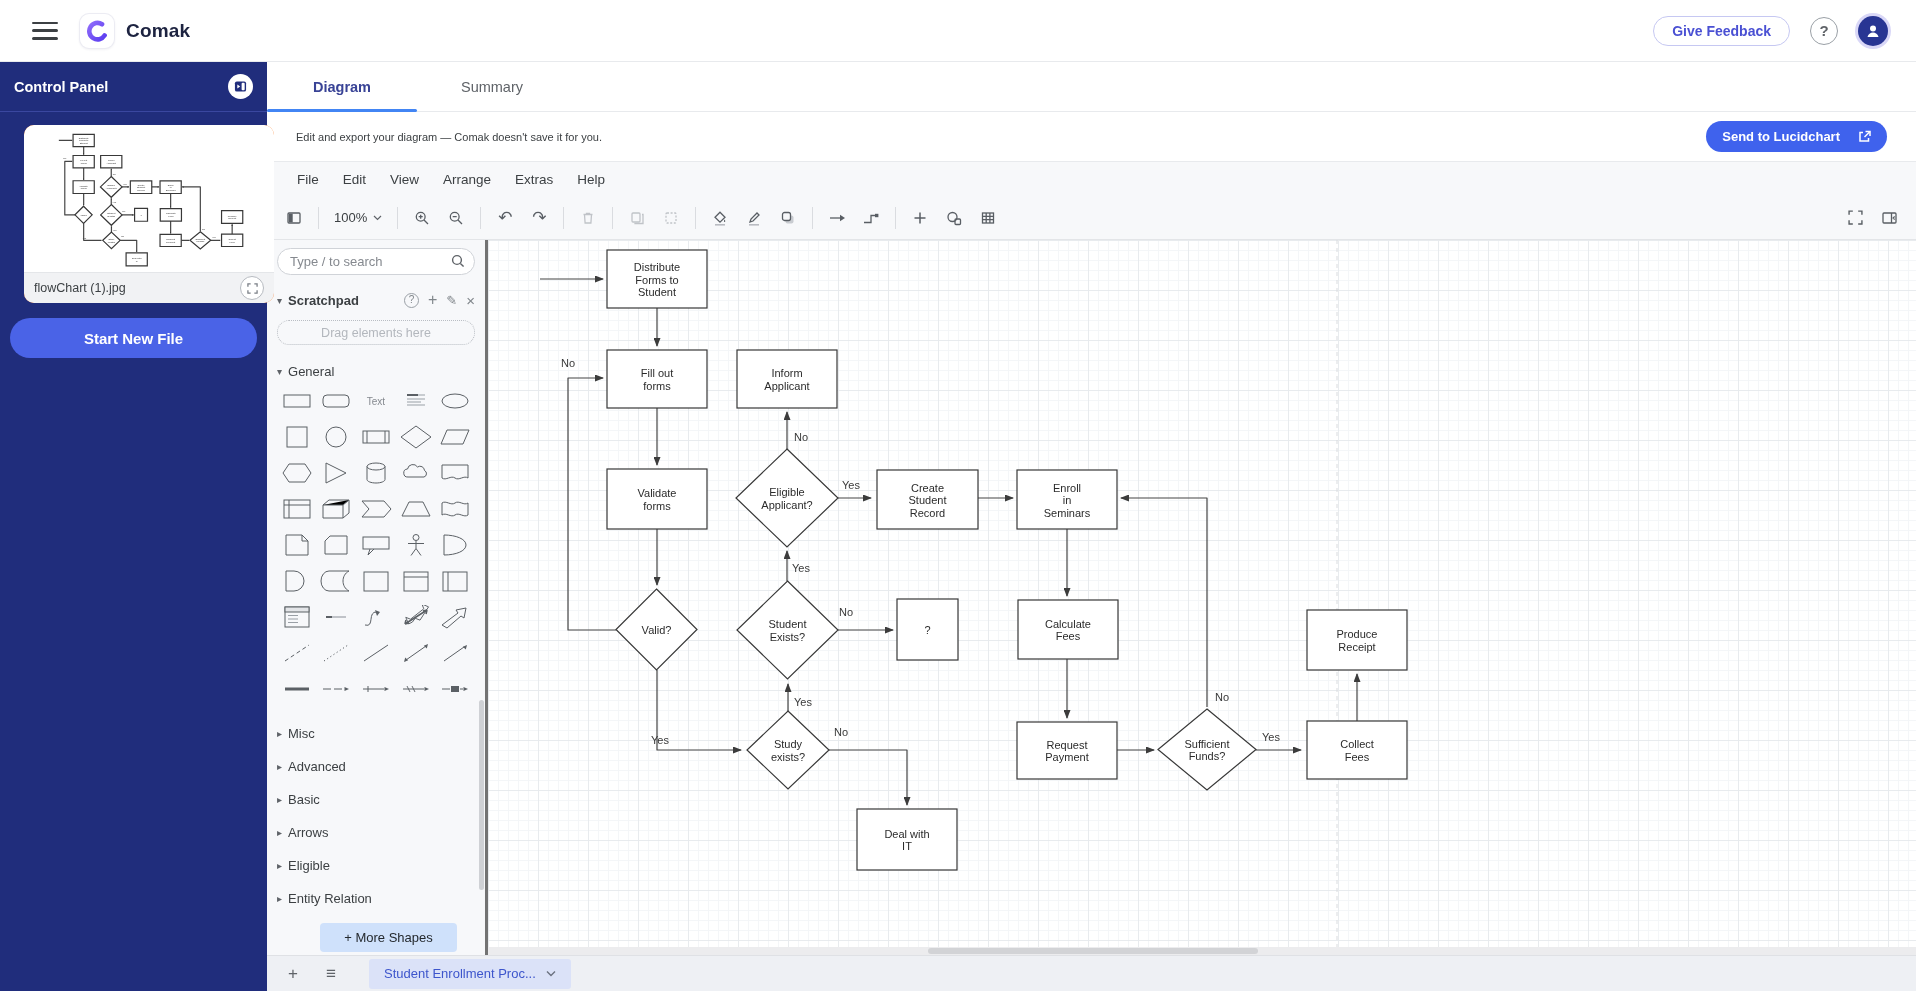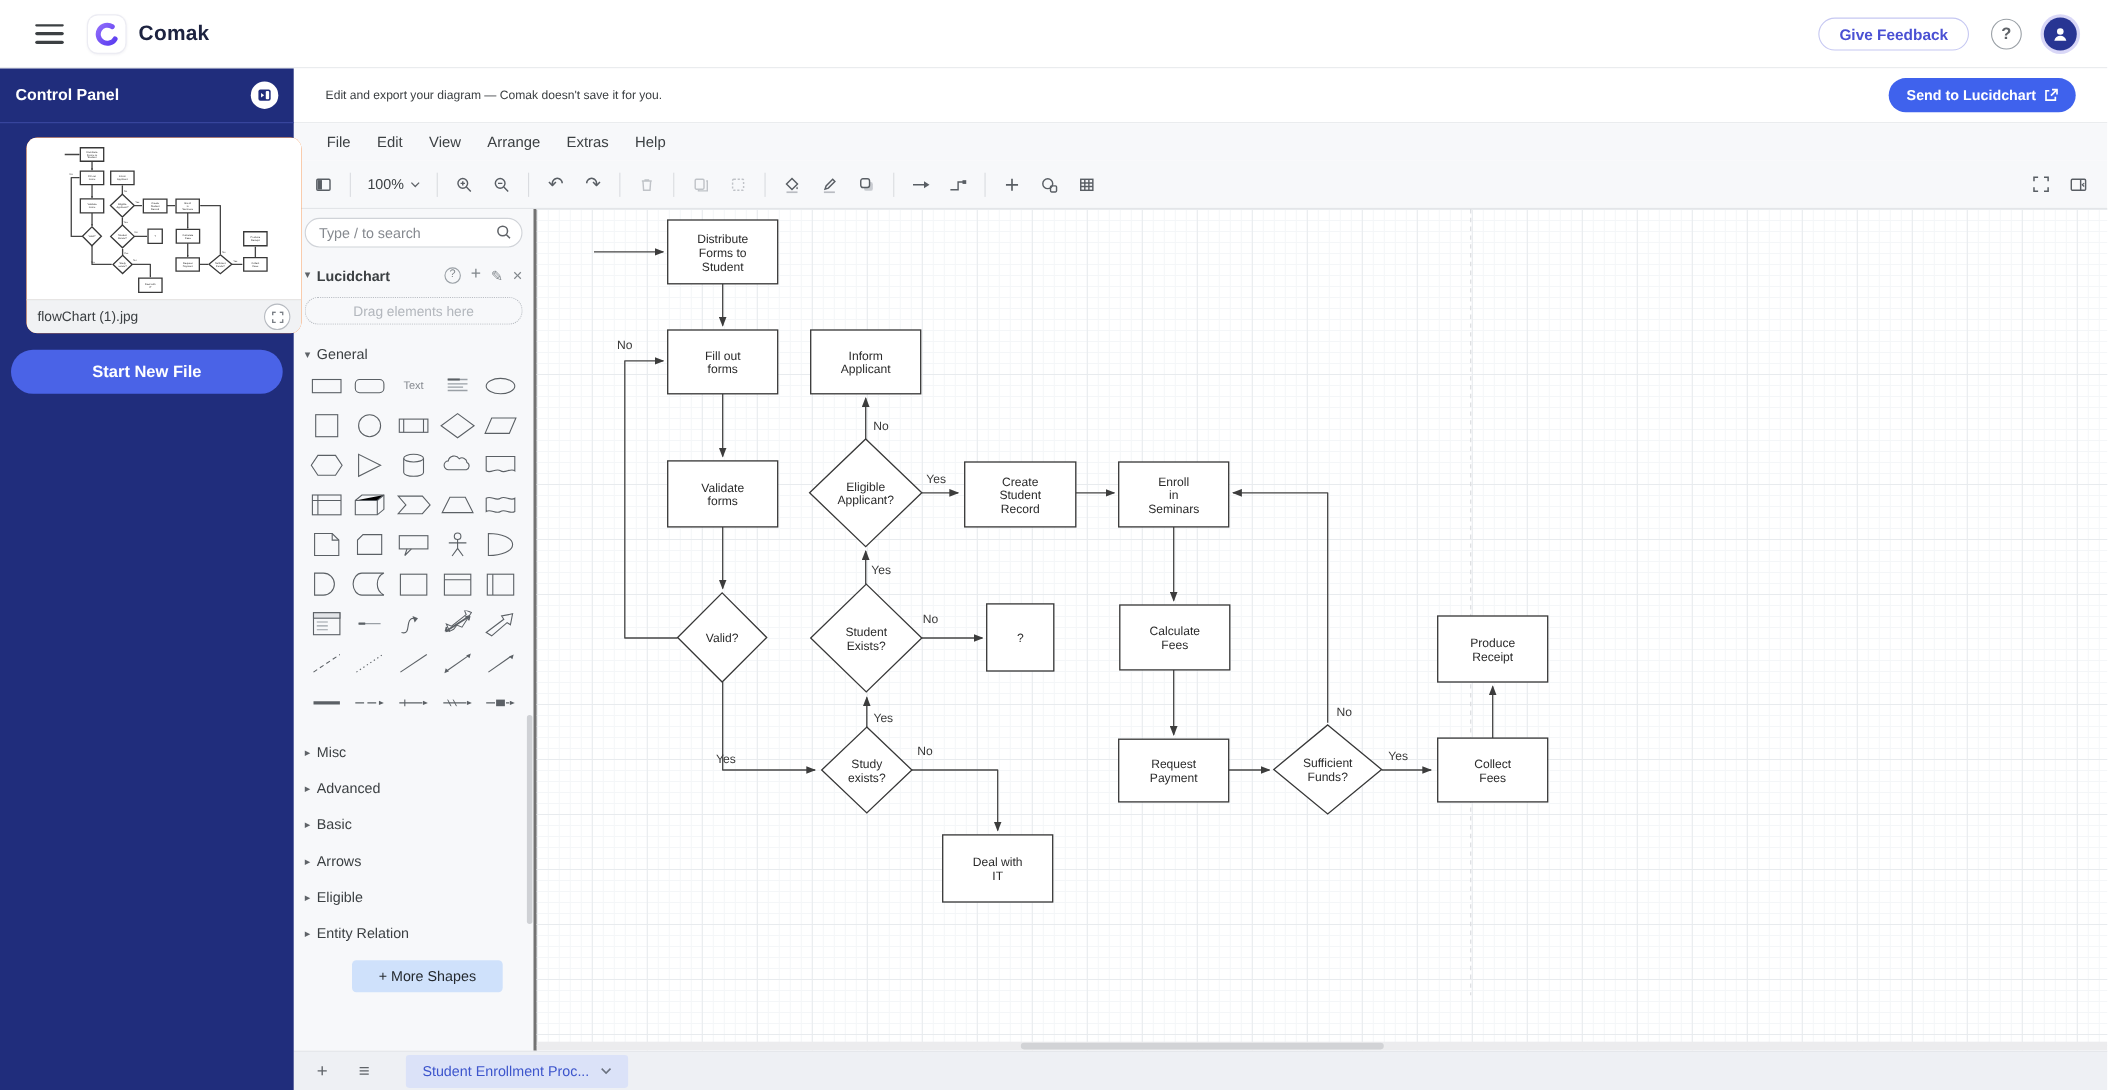--- a/index.html
+++ b/index.html
@@ -43,21 +43,21 @@
 
   .tabbar { height:50px; background:#fff; border-bottom:1px solid #e8eaed; display:flex; }
   .tab { width:150px; display:flex; align-items:center; justify-content:center; font-size:14.5px; color:#5f6368;
          cursor:pointer; position:relative; }
   .tab.active { color:#394396; font-weight:bold; }
   .tab.active::after { content:""; position:absolute; left:0; right:0; bottom:-1px; height:3.5px; background:#4285f4; border-radius:2px; }
 
   .noticebar { height:50px; background:#fff; border-bottom:1px solid #e8eaed; display:flex; align-items:center; padding:0 29px; }
   .notice-text { font-size:11px; color:#3c4043; }
   .lucid-btn { margin-left:auto; background:#3f62ed; color:#fff; border:none; border-radius:16px; height:31px;
-               padding:0 16px; font-size:13px; font-weight:bold; display:flex; align-items:center; gap:7px; cursor:pointer; font-family:inherit; }
+               padding:0 16px; font-size:13px; font-weight:bold; display:flex; align-items:center; gap:18px; cursor:pointer; font-family:inherit; }
 
   .menubar { height:34px; background:#f7f8fa; display:flex; align-items:center; padding:0 18px; }
   .menu-item { font-size:13.5px; color:#3c4043; padding:0 12px; cursor:pointer; }
 
   .toolbar { height:44px; background:#f7f8fa; border-bottom:1px solid #e3e5e8; display:flex; align-items:center; padding:0 10px; }
   .tool-btn { background:none; border:none; color:#595e64; width:30px; height:30px; margin:0 2px; border-radius:4px;
               display:flex; align-items:center; justify-content:center; cursor:pointer; font-family:inherit; }
   .tool-btn.disabled { color:#c0c3c8; cursor:default; }
   .tool-btn svg { display:block; }
   .uglyph { font-size:17px; line-height:1; }
@@ -276,20 +276,24 @@
             <path d="M1 4V1h3M8 1h3v3M11 8v3H8M4 11H1V8"></path>
             </svg>
         </button>
       </div>
     </div>
     <button class="start-btn">Start New File</button>
   </aside>
 
   <div class="content">
 
+    <div class="tabbar" id="tabbar">
+        <div class="tab active">Diagram</div>
+        <div class="tab">Summary</div>
+      </div>
 
     <div class="noticebar">
       <span class="notice-text">Edit and export your diagram — Comak doesn't save it for you.</span>
       <button class="lucid-btn">
         <span>Send to Lucidchart</span>
         <svg width="13" height="13" viewBox="0 0 13 13" fill="none" stroke="#fff" stroke-width="1.5">
           <path d="M5 2.5H2v8.5h8.5V8"></path>
             <path d="M7.5 1.5H12V6"></path>
             <path d="M12 1.5 6.5 7"></path>
           </svg>
@@ -436,21 +440,21 @@
           <span class="search-icon">
             <svg width="14" height="14" viewBox="0 0 14 14" fill="none" stroke="#5f6368" stroke-width="1.4">
                 <circle cx="6" cy="6" r="4.4"></circle>
                 <path d="m9.4 9.4 3.2 3.2"></path>
               </svg>
           </span>
         </div>
 
         <div class="pad-row">
           <span class="caret">▾</span>
-          <span class="pad-title">Lucidchart</span>
+          <span class="pad-title">Scratchpad</span>
           <span class="pad-icons">
             <span class="pad-icon q">?</span>
             <span class="pad-icon" style="font-size:16px;">+</span>
             <span class="pad-icon">✎</span>
             <span class="pad-icon" style="font-size:15px;">×</span>
           </span>
         </div>
         <div class="dropzone">Drag elements here</div>
 
         <div class="section-head">

